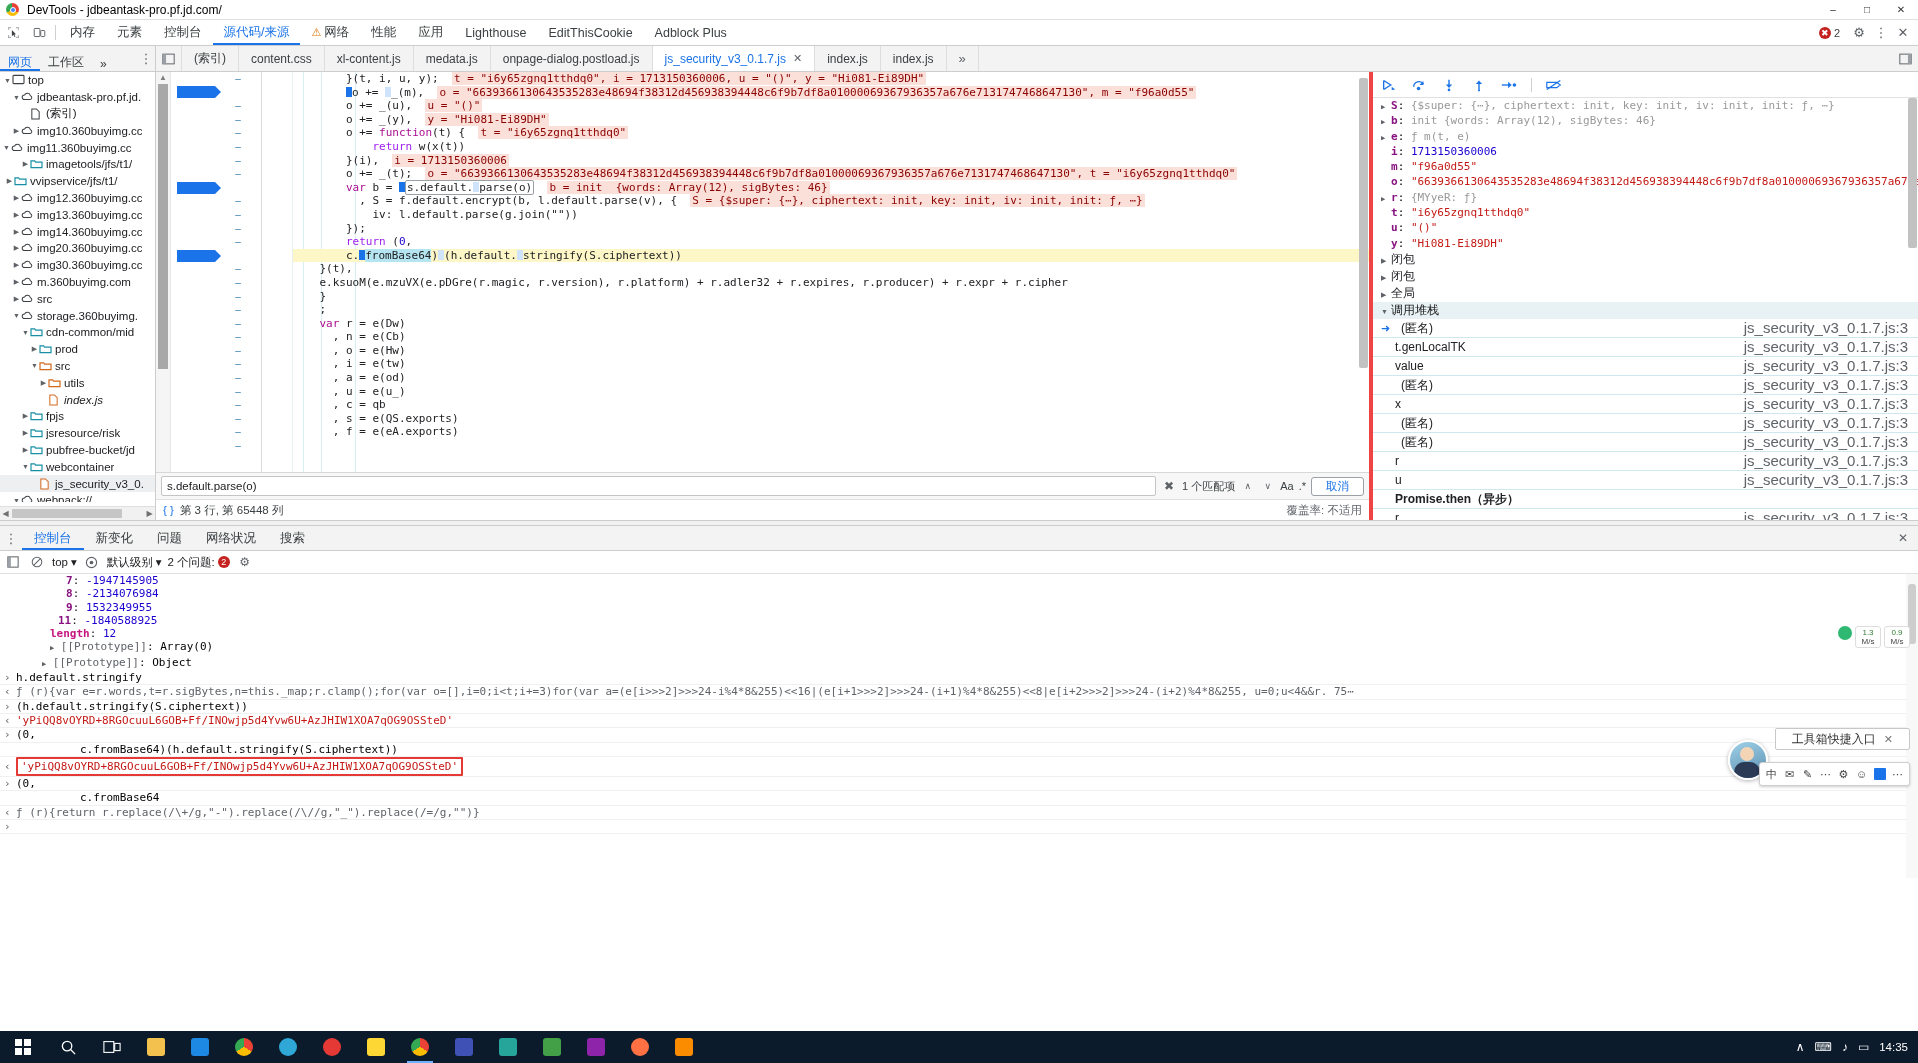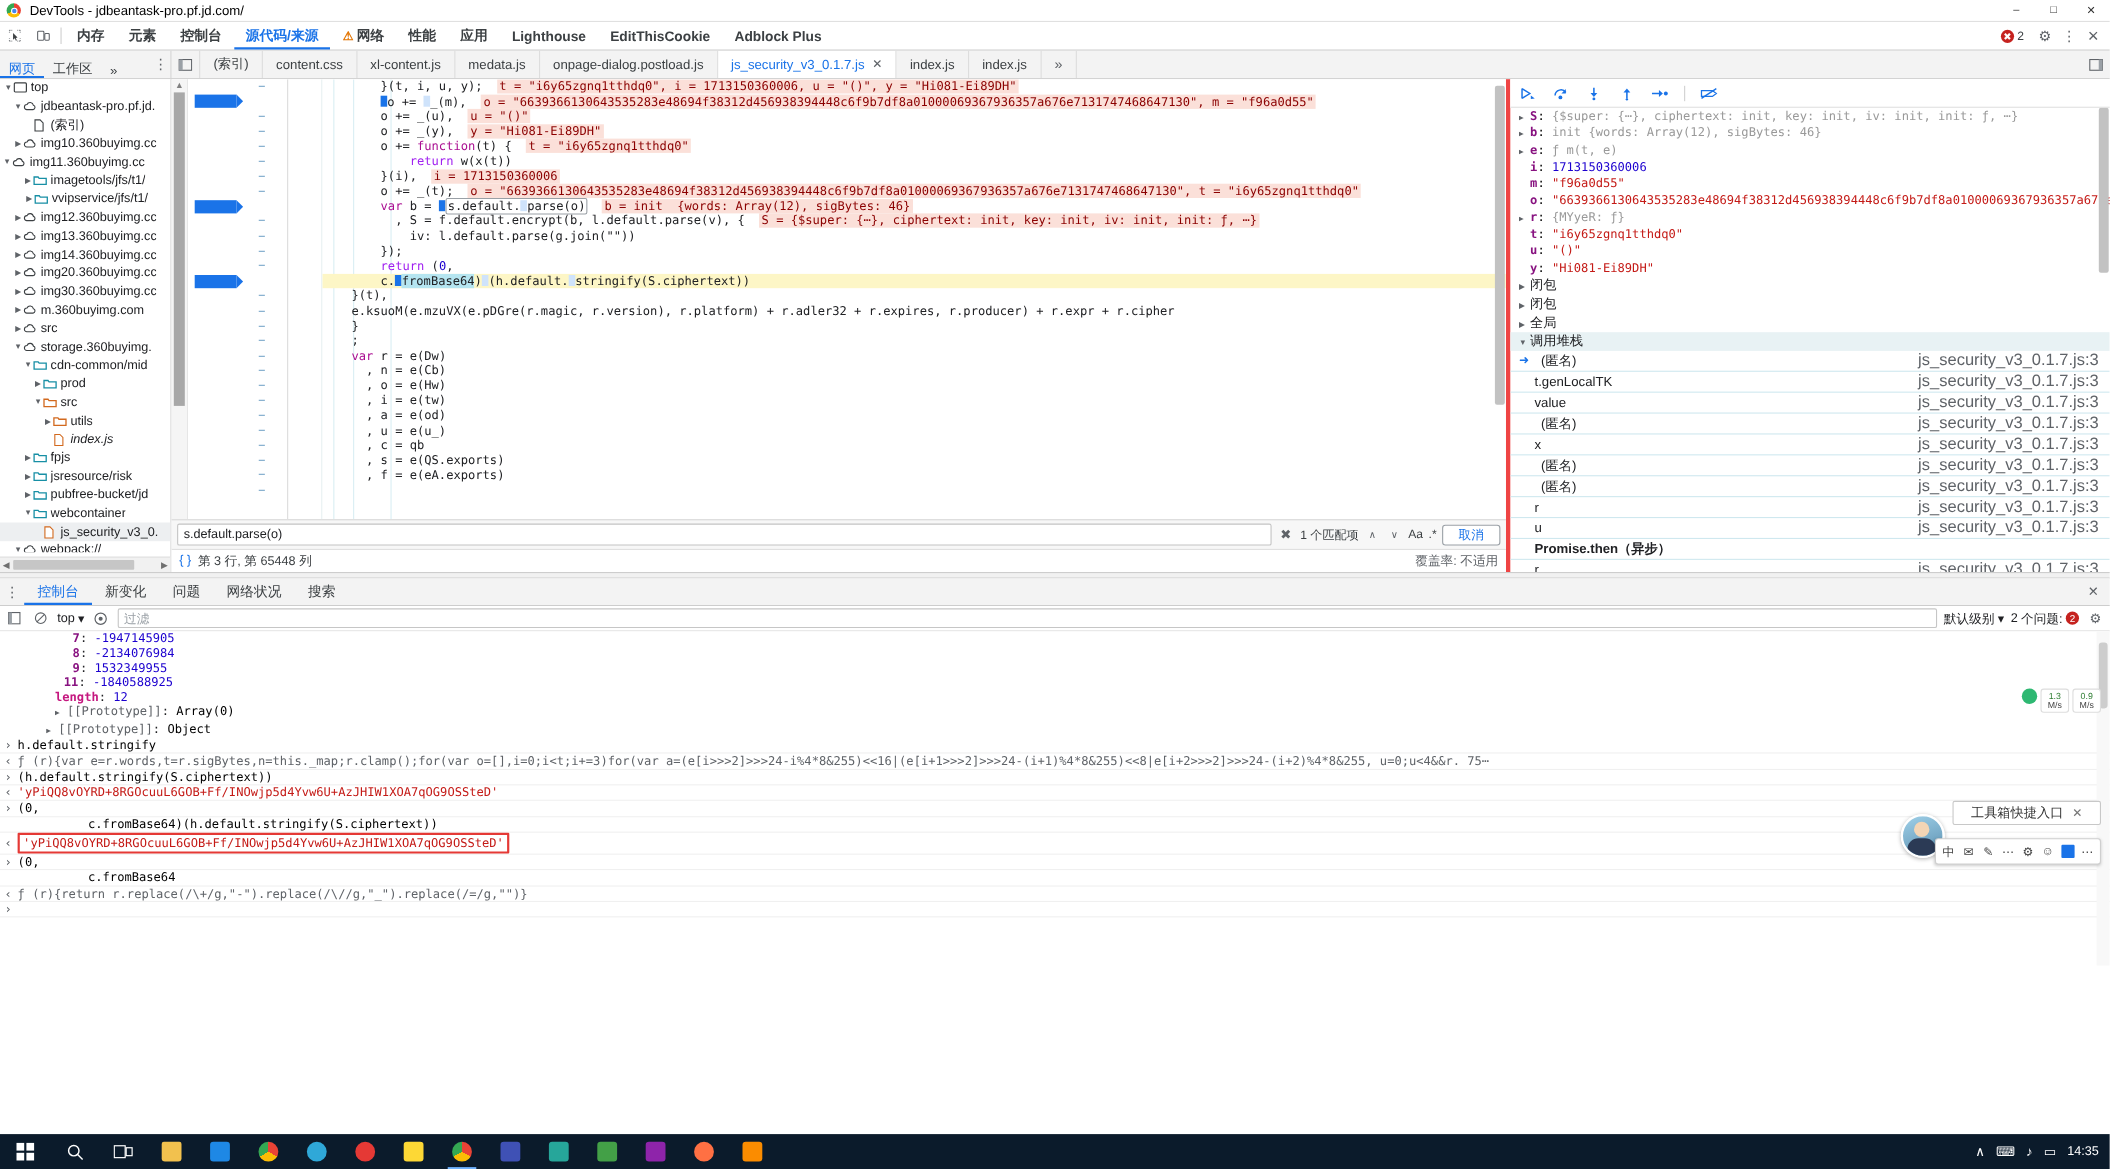--- a/index.html
+++ b/index.html
@@ -30,21 +30,21 @@
 
   
   #maintabs{
     height:25px;background:#ffffff;border-bottom:1px solid #cdcdcd;
     display:flex;align-items:stretch;position:relative;
   }
   .tb-icon{width:26px;display:flex;align-items:center;justify-content:center;}
   .tb-sep{width:1px;background:#d0d0d0;margin:5px 3px;}
   .mtab{
     padding:0 11px;display:flex;align-items:center;font-size:12.5px;color:#3c4043;
-    cursor:default;white-space:nowrap;font-weight:bold;
+    cursor:default;white-space:nowrap;
   }
   .mtab.active{color:#1a73e8;box-shadow:inset 0 -2px 0 #1a73e8;}
   .mtab .warn{color:#e37400;margin-right:3px;font-size:11px;}
   #maintabs .right{margin-left:auto;display:flex;align-items:center;padding-right:4px;}
   .errbadge{display:flex;align-items:center;font-size:11px;color:#3c4043;margin-right:8px;}
   .errbadge .dot{
     width:12px;height:12px;border-radius:50%;background:#c5221f;color:#fff;
     font-size:9px;display:flex;align-items:center;justify-content:center;margin-right:3px;
   }
   .icobtn{width:22px;height:20px;display:flex;align-items:center;justify-content:center;color:#5f6368;font-size:13px;}
@@ -449,21 +449,21 @@
         </div>
         <div class="trow" style="padding-left: 21px;">
           <span class="tw">▶</span>
           <span class="ico">
             <svg width="13" height="11" viewBox="0 0 14 12">
               <path d="M1 3.2h4l1 1.3h7v6H1z" stroke="#178fa5" fill="#fff" stroke-width="1.3"></path>
             </svg>
           </span>
           <span class="tlbl">imagetools/jfs/t1/</span>
         </div>
-        <div class="trow" style="padding-left: 22px;">
+        <div class="trow" style="padding-left: 5px;">
           <span class="tw">▶</span>
           <span class="ico">
             <svg width="13" height="11" viewBox="0 0 14 12">
               <path d="M1 3.2h4l1 1.3h7v6H1z" stroke="#178fa5" fill="#fff" stroke-width="1.3"></path>
             </svg>
           </span>
           <span class="tlbl">vvipservice/jfs/t1/</span>
         </div>
         <div class="trow" style="padding-left: 12px;">
           <span class="tw">▶</span>
@@ -978,21 +978,20 @@
     <div id="ctx-select">
       <span>top</span>
       <span>▾</span>
     </div>
     <div class="ct-ico">
       <svg width="13" height="13" viewBox="0 0 14 14">
           <circle cx="7" cy="7" r="5.5" stroke="#5f6368" stroke-width="1.2" fill="none"></circle>
           <circle cx="7" cy="7" r="2" fill="#5f6368"></circle>
         </svg>
     </div>
-    <div id="filterbox">过滤</div>
     <div id="lvl">
       <span>默认级别</span>
       <span>▾</span>
     </div>
     <div id="issuecount">
       <span>2</span>
       <span>个问题:</span>
       <span class="dot">2</span>
     </div>
     <div class="ct-ico">⚙</div>

